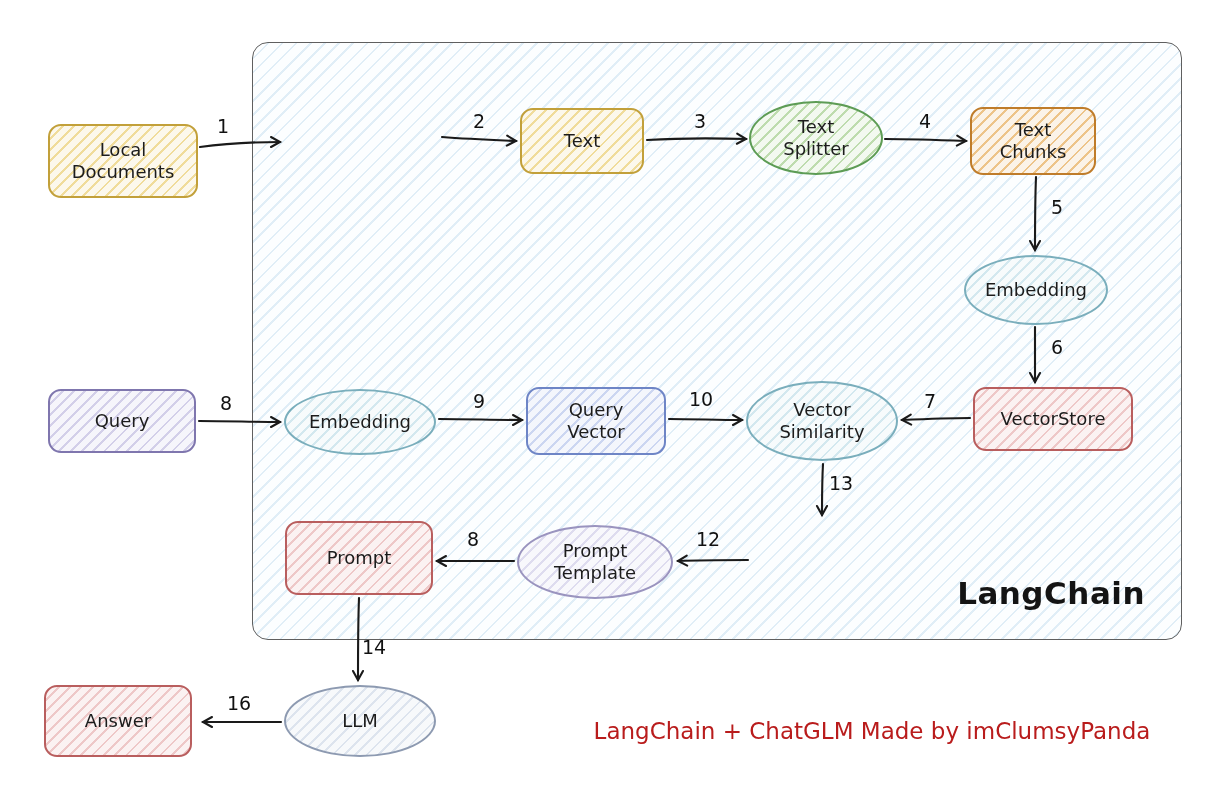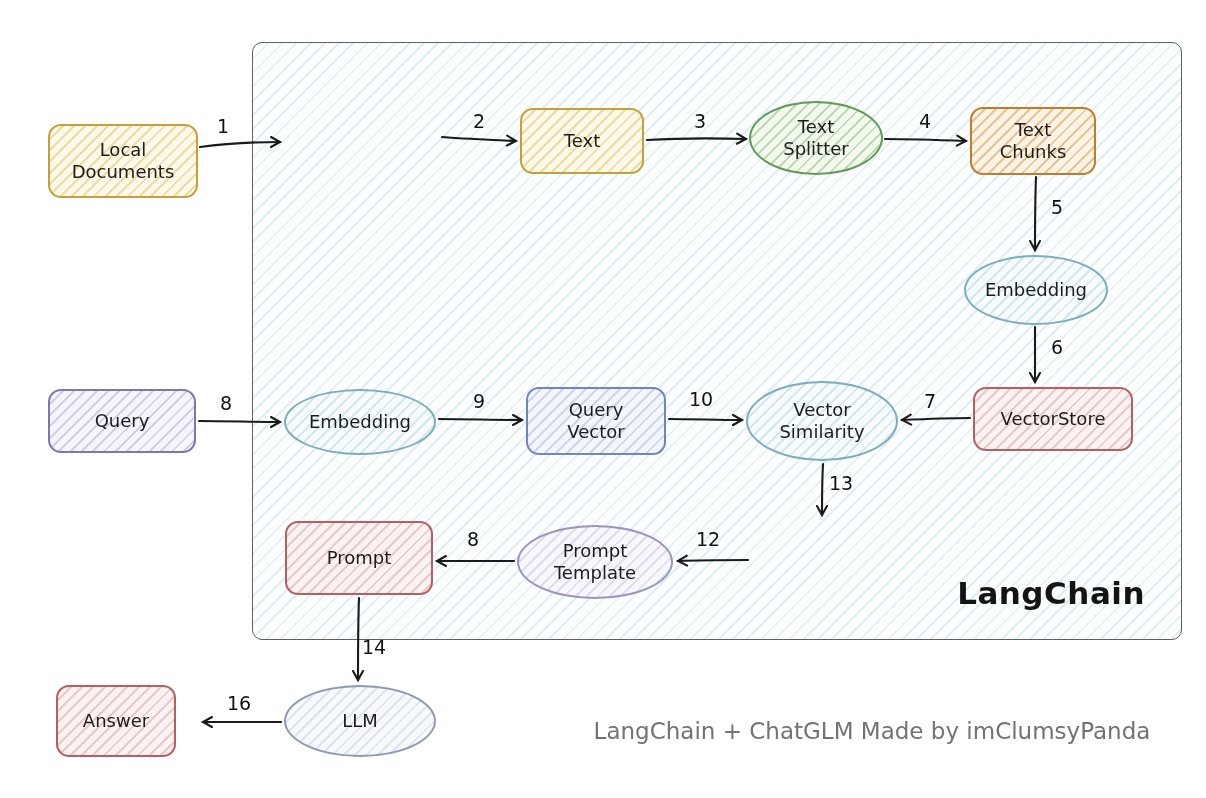--- a/index.html
+++ b/index.html
@@ -2,21 +2,21 @@
 <html><head>
 <meta charset="utf-8">
 <style>
   html,body{margin:0;padding:0;background:#ffffff;}
   .stage{
     position:relative;width:1206px;height:798px;overflow:hidden;
     background:#ffffff;font-family:"DejaVu Sans",sans-serif;color:#1c1c1c;
   }
   .langchain-box{
     position:absolute;left:252px;top:42px;width:930px;height:598px;
-    border:1.6px solid #5f5f5f;border-radius:10px;box-sizing:border-box;
+    border:1.6px solid #5f5f5f;border-radius:16px;box-sizing:border-box;
     background-color:#fcfeff;
     background-image:repeating-linear-gradient(135deg,rgba(145,192,224,0.26) 0 1.8px,rgba(255,255,255,0) 1.8px 10px);
   }
   .langchain-label{
     position:absolute;right:36px;bottom:28px;font-size:31px;font-weight:600;
     color:#141414;letter-spacing:.5px;
   }
   .node{
     position:absolute;display:flex;align-items:center;justify-content:center;
     text-align:center;font-size:18px;line-height:1.22;color:#1c1c1c;
@@ -34,21 +34,21 @@
   .c-blue{border-color:#6e85c6;background:repeating-linear-gradient(135deg,#ccd6f1 0 2px,#f4f6fc 2px 8px);}
   .c-lavender{border-color:#9a94bf;background:repeating-linear-gradient(135deg,#dedcef 0 2px,#f8f8fc 2px 8px);}
   .c-grayblue{border-color:#8d9ab1;background:repeating-linear-gradient(135deg,#dde4ee 0 2px,#f7f9fb 2px 8px);text-align:center;}
   .edges-svg{position:absolute;left:0;top:0;width:1206px;height:798px;z-index:2;pointer-events:none;}
   .edges-svg path{stroke:#1a1a1a;stroke-width:2.1;fill:none;stroke-linecap:round;}
   .edge-label{
     position:absolute;transform:translateX(-50%);font-size:19px;color:#111;z-index:4;
   }
   .caption{
     position:absolute;left:872px;top:718px;transform:translateX(-50%);
-    font-size:23px;color:#737373;white-space:nowrap;z-index:4;
+    font-size:23px;color:#b91c1c;white-space:nowrap;z-index:4;
   }
 </style>
 </head>
 <body>
 
 <div class="stage">
 
   <div class="langchain-box">
     <span class="langchain-label">LangChain</span>
   </div>
@@ -130,19 +130,19 @@
   <div class="node ellipse c-lavender" style="left:517px;top:525px;width:156px;height:74px">
     <span class="node-label">Prompt
 Template</span>
   </div>
   <div class="node rect c-red" style="left:285px;top:521px;width:148px;height:74px">
     <span class="node-label">Prompt</span>
   </div>
   <div class="node ellipse c-grayblue" style="left:284px;top:685px;width:152px;height:72px">
     <span class="node-label">LLM</span>
   </div>
-  <div class="node rect c-red" style="left:56px;top:685px;width:120px;height:72px">
+  <div class="node rect c-red" style="left:44px;top:685px;width:148px;height:72px">
     <span class="node-label">Answer</span>
   </div>
 
   <div class="caption">LangChain + ChatGLM Made by imClumsyPanda</div>
 
 </div>
 
 </body></html>

